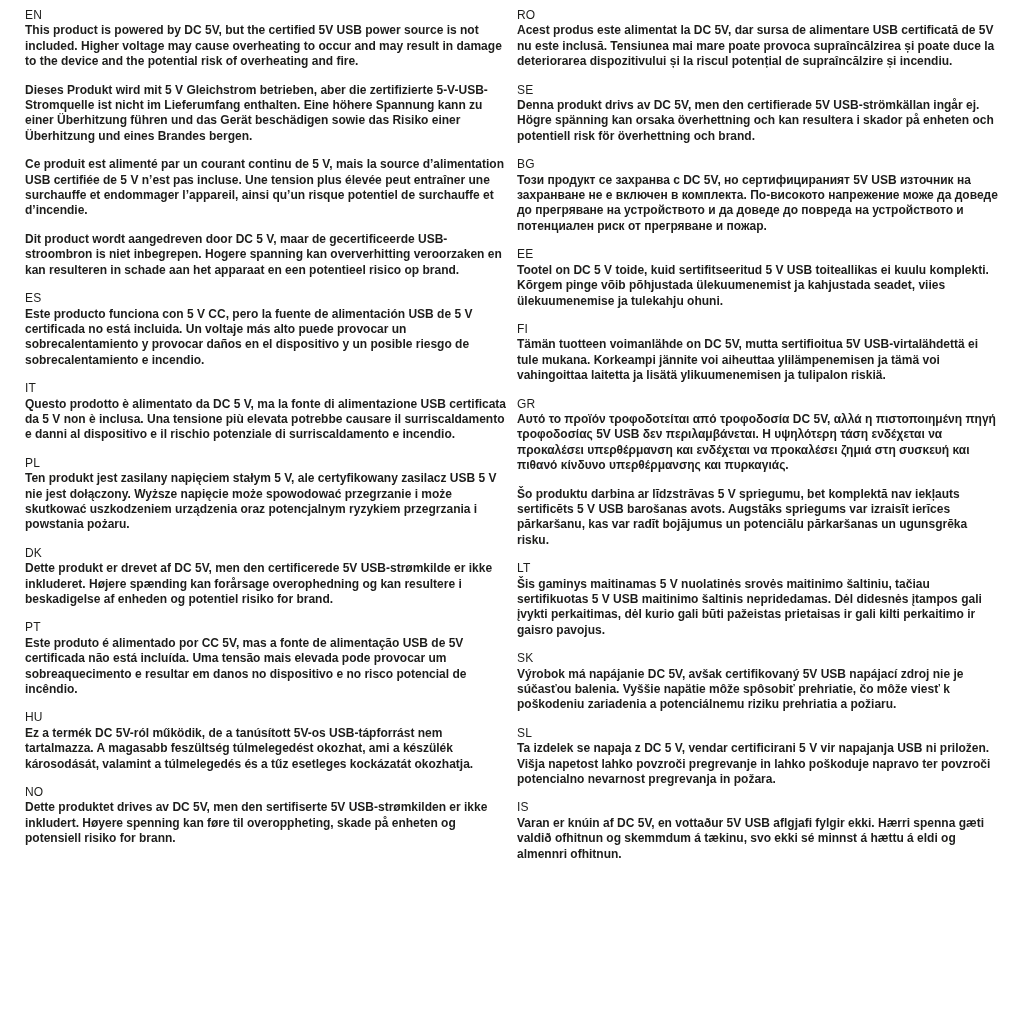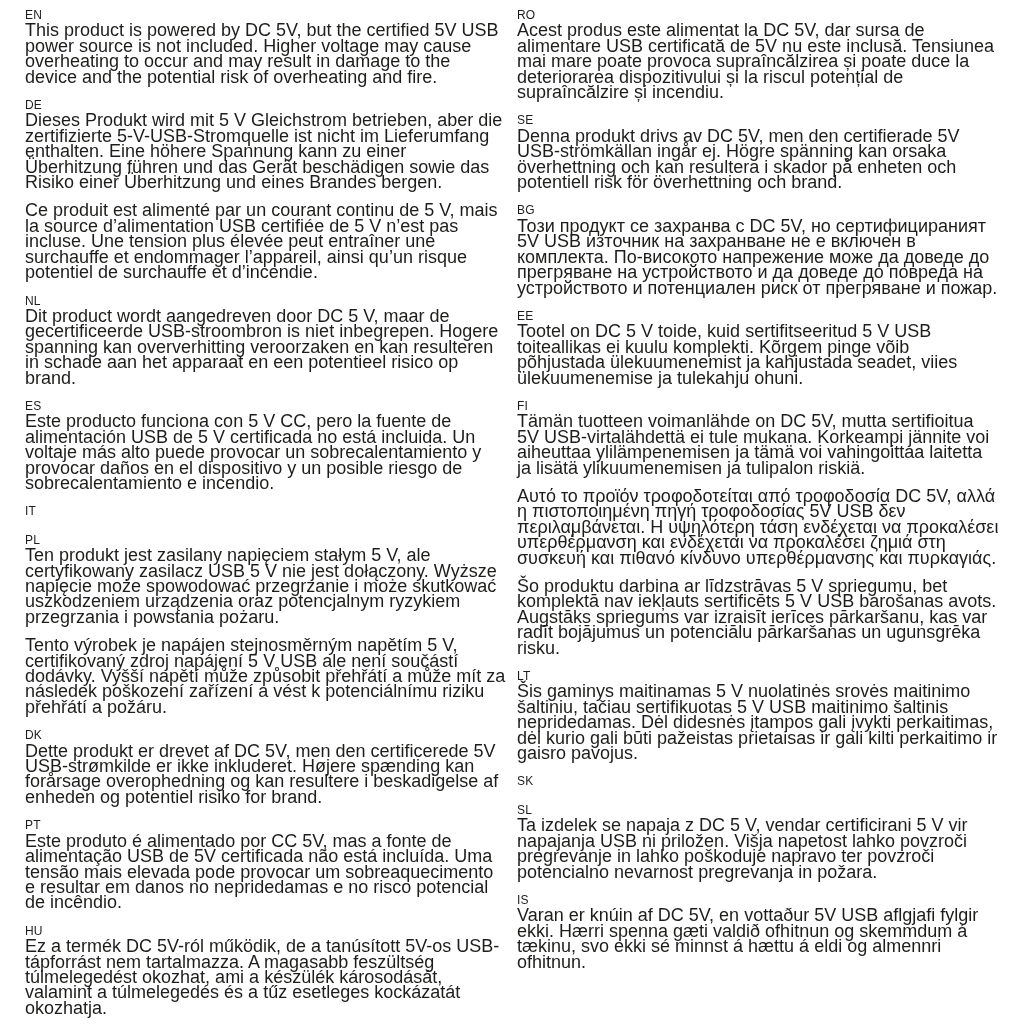--- a/index.html
+++ b/index.html
@@ -23,66 +23,65 @@
   .lang-section {
     margin-bottom: 13px;
   }
   .lang-code {
     font-size: 12px;
     font-weight: normal;
     line-height: 15.4px;
     letter-spacing: 0.2px;
   }
   .lang-text {
-    font-size: 18px;
+    font-size: 12px;
     line-height: 15.4px;
+    font-weight: bold;
   }
 </style>
 </head>
 <body>
 
 <div class="page">
 
   <div class="col">
     <div class="lang-section">
       <div class="lang-code">EN</div>
       <div class="lang-text">This product is powered by DC 5V, but the certified 5V USB power source is not included. Higher voltage may cause overheating to occur and may result in damage to the device and the potential risk of overheating and fire.</div>
     </div>
     <div class="lang-section">
-      <div class="lang-code">DE</div>
       <div class="lang-text">Dieses Produkt wird mit 5 V Gleichstrom betrieben, aber die zertifizierte 5-V-USB-Stromquelle ist nicht im Lieferumfang enthalten. Eine höhere Spannung kann zu einer Überhitzung führen und das Gerät beschädigen sowie das Risiko einer Überhitzung und eines Brandes bergen.</div>
     </div>
     <div class="lang-section">
       <div class="lang-text">Ce produit est alimenté par un courant continu de 5 V, mais la source d’alimentation USB certifiée de 5 V n’est pas incluse. Une tension plus élevée peut entraîner une surchauffe et endommager l’appareil, ainsi qu’un risque potentiel de surchauffe et d’incendie.</div>
     </div>
     <div class="lang-section">
-      <div class="lang-code">NL</div>
       <div class="lang-text">Dit product wordt aangedreven door DC 5 V, maar de gecertificeerde USB-stroombron is niet inbegrepen. Hogere spanning kan oververhitting veroorzaken en kan resulteren in schade aan het apparaat en een potentieel risico op brand.</div>
     </div>
     <div class="lang-section">
       <div class="lang-code">ES</div>
       <div class="lang-text">Este producto funciona con 5 V CC, pero la fuente de alimentación USB de 5 V certificada no está incluida. Un voltaje más alto puede provocar un sobrecalentamiento y provocar daños en el dispositivo y un posible riesgo de sobrecalentamiento e incendio.</div>
     </div>
     <div class="lang-section">
       <div class="lang-code">IT</div>
+      <div class="lang-text">Questo prodotto è alimentato da DC 5 V, ma la fonte di alimentazione USB certificata da 5 V non è inclusa. Una tensione più elevata potrebbe causare il surriscaldamento e danni al dispositivo e il rischio potenziale di surriscaldamento e incendio.</div>
     </div>
     <div class="lang-section">
       <div class="lang-code">PL</div>
       <div class="lang-text">Ten produkt jest zasilany napięciem stałym 5 V, ale certyfikowany zasilacz USB 5 V nie jest dołączony. Wyższe napięcie może spowodować przegrzanie i może skutkować uszkodzeniem urządzenia oraz potencjalnym ryzykiem przegrzania i powstania pożaru.</div>
     </div>
     <div class="lang-section">
-      <div class="lang-text">Tento výrobek je napájen stejnosměrným napětím 5 V, certifikovaný zdroj napájení 5 V USB ale není součástí dodávky. Vyšší napětí může způsobit přehřátí a může mít za následek poškození zařízení a vést k potenciálnímu riziku přehřátí a požáru.</div>
     </div>
     <div class="lang-section">
       <div class="lang-code">DK</div>
       <div class="lang-text">Dette produkt er drevet af DC 5V, men den certificerede 5V USB-strømkilde er ikke inkluderet. Højere spænding kan forårsage overophedning og kan resultere i beskadigelse af enheden og potentiel risiko for brand.</div>
     </div>
     <div class="lang-section">
       <div class="lang-code">PT</div>
-      <div class="lang-text">Este produto é alimentado por CC 5V, mas a fonte de alimentação USB de 5V certificada não está incluída. Uma tensão mais elevada pode provocar um sobreaquecimento e resultar em danos no nepridedamas e no risco potencial de incêndio.</div>
+      <div class="lang-text">Este produto é alimentado por CC 5V, mas a fonte de alimentação USB de 5V certificada não está incluída. Uma tensão mais elevada pode provocar um sobreaquecimento e resultar em danos no dispositivo e no risco potencial de incêndio.</div>
     </div>
     <div class="lang-section">
       <div class="lang-code">HU</div>
       <div class="lang-text">Ez a termék DC 5V-ról működik, de a tanúsított 5V-os USB-tápforrást nem tartalmazza. A magasabb feszültség túlmelegedést okozhat, ami a készülék károsodását, valamint a túlmelegedés és a tűz esetleges kockázatát okozhatja.</div>
     </div>
     <div class="lang-section">
       <div class="lang-code">NO</div>
       <div class="lang-text">Dette produktet drives av DC 5V, men den sertifiserte 5V USB-strømkilden er ikke inkludert. Høyere spenning kan føre til overoppheting, skade på enheten og potensiell risiko for brann.</div>
     </div>
   </div>
@@ -102,31 +101,33 @@
     </div>
     <div class="lang-section">
       <div class="lang-code">EE</div>
       <div class="lang-text">Tootel on DC 5 V toide, kuid sertifitseeritud 5 V USB toiteallikas ei kuulu komplekti. Kõrgem pinge võib põhjustada ülekuumenemist ja kahjustada seadet, viies ülekuumenemise ja tulekahju ohuni.</div>
     </div>
     <div class="lang-section">
       <div class="lang-code">FI</div>
       <div class="lang-text">Tämän tuotteen voimanlähde on DC 5V, mutta sertifioitua 5V USB-virtalähdettä ei tule mukana. Korkeampi jännite voi aiheuttaa ylilämpenemisen ja tämä voi vahingoittaa laitetta ja lisätä ylikuumenemisen ja tulipalon riskiä.</div>
     </div>
     <div class="lang-section">
+      <div class="lang-code">GR</div>
       <div class="lang-text">Αυτό το προϊόν τροφοδοτείται από τροφοδοσία DC 5V, αλλά η πιστοποιημένη πηγή τροφοδοσίας 5V USB δεν περιλαμβάνεται. Η υψηλότερη τάση ενδέχεται να προκαλέσει υπερθέρμανση και ενδέχεται να προκαλέσει ζημιά στη συσκευή και πιθανό κίνδυνο υπερθέρμανσης και πυρκαγιάς.</div>
     </div>
     <div class="lang-section">
       <div class="lang-text">Šo produktu darbina ar līdzstrāvas 5 V spriegumu, bet komplektā nav iekļauts sertificēts 5 V USB barošanas avots. Augstāks spriegums var izraisīt ierīces pārkaršanu, kas var radīt bojājumus un potenciālu pārkaršanas un ugunsgrēka risku.</div>
     </div>
     <div class="lang-section">
       <div class="lang-code">LT</div>
       <div class="lang-text">Šis gaminys maitinamas 5 V nuolatinės srovės maitinimo šaltiniu, tačiau sertifikuotas 5 V USB maitinimo šaltinis nepridedamas. Dėl didesnės įtampos gali įvykti perkaitimas, dėl kurio gali būti pažeistas prietaisas ir gali kilti perkaitimo ir gaisro pavojus.</div>
     </div>
     <div class="lang-section">
       <div class="lang-code">SK</div>
+      <div class="lang-text">Výrobok má napájanie DC 5V, avšak certifikovaný 5V USB napájací zdroj nie je súčasťou balenia. Vyššie napätie môže spôsobiť prehriatie, čo môže viesť k poškodeniu zariadenia a potenciálnemu riziku prehriatia a požiaru.</div>
     </div>
     <div class="lang-section">
       <div class="lang-code">SL</div>
       <div class="lang-text">Ta izdelek se napaja z DC 5 V, vendar certificirani 5 V vir napajanja USB ni priložen. Višja napetost lahko povzroči pregrevanje in lahko poškoduje napravo ter povzroči potencialno nevarnost pregrevanja in požara.</div>
     </div>
     <div class="lang-section">
       <div class="lang-code">IS</div>
       <div class="lang-text">Varan er knúin af DC 5V, en vottaður 5V USB aflgjafi fylgir ekki. Hærri spenna gæti valdið ofhitnun og skemmdum á tækinu, svo ekki sé minnst á hættu á eldi og almennri ofhitnun.</div>
     </div>
   </div>

